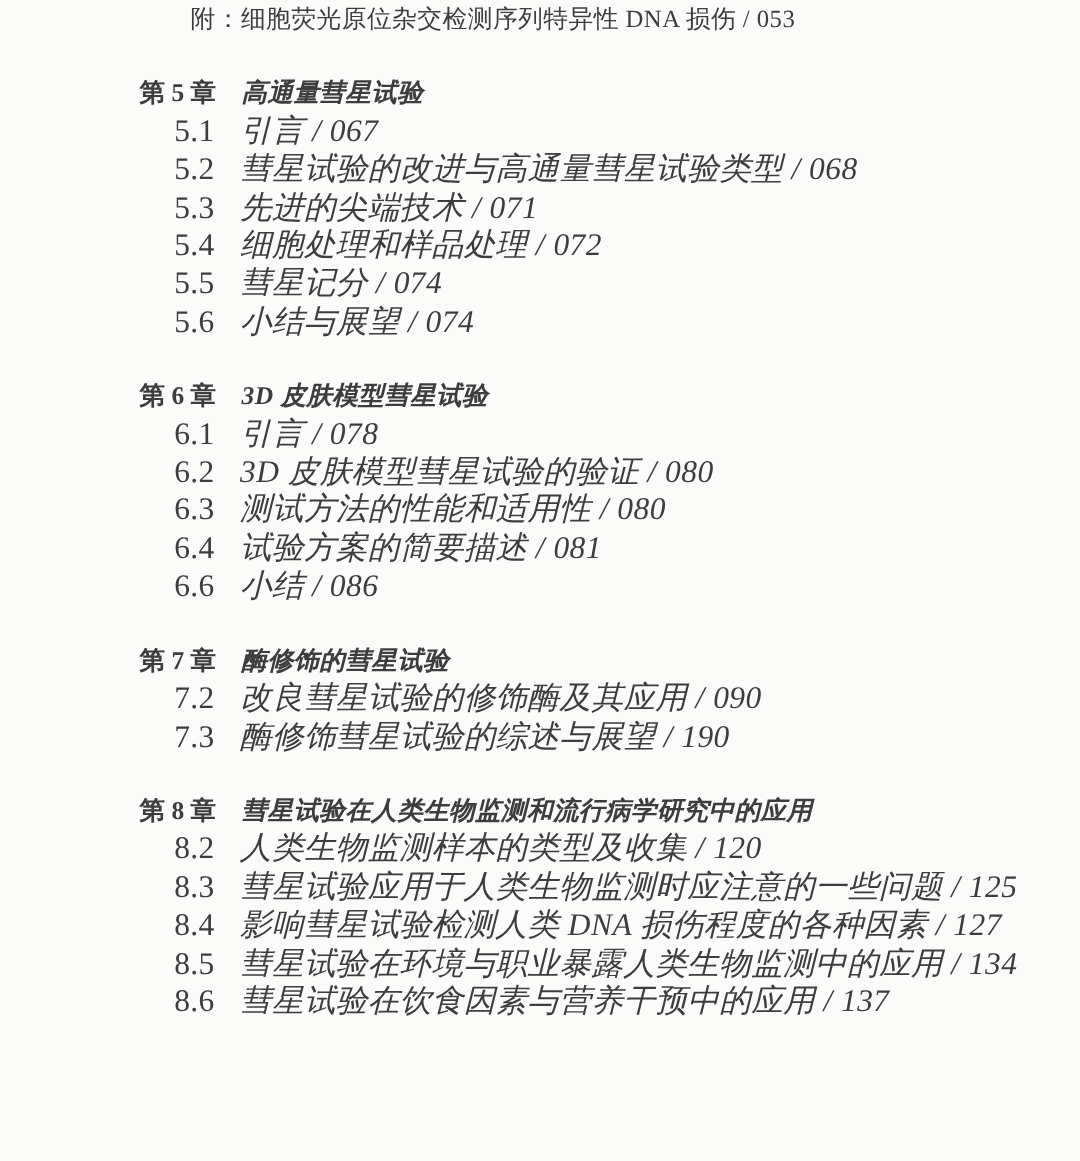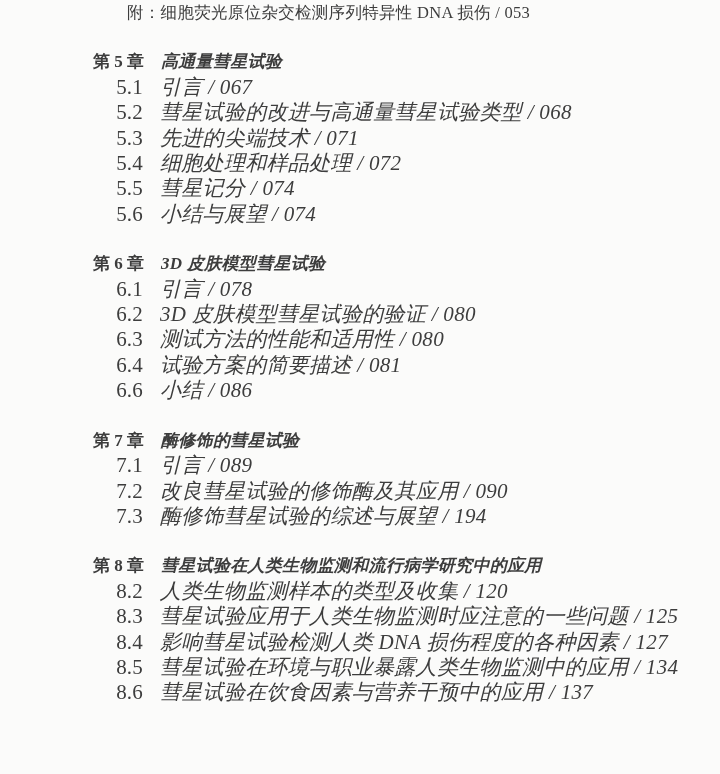--- a/index.html
+++ b/index.html
@@ -119,30 +119,26 @@
       <span class="entry-text">小结 / 086</span>
     </div>
   </section>
 
   <section class="chapter">
     <div class="row heading">
       <span class="num-col">第 7 章</span>
       <span class="entry-text">酶修饰的彗星试验</span>
     </div>
     <div class="row">
-      <span class="num-col">7.1</span>
-      <span class="entry-text">引言 / 089</span>
-    </div>
-    <div class="row">
       <span class="num-col">7.2</span>
       <span class="entry-text">改良彗星试验的修饰酶及其应用 / 090</span>
     </div>
     <div class="row">
       <span class="num-col">7.3</span>
-      <span class="entry-text">酶修饰彗星试验的综述与展望 / 194</span>
+      <span class="entry-text">酶修饰彗星试验的综述与展望 / 190</span>
     </div>
   </section>
 
   <section class="chapter">
     <div class="row heading">
       <span class="num-col">第 8 章</span>
       <span class="entry-text">彗星试验在人类生物监测和流行病学研究中的应用</span>
     </div>
     <div class="row">
       <span class="num-col">8.2</span>

